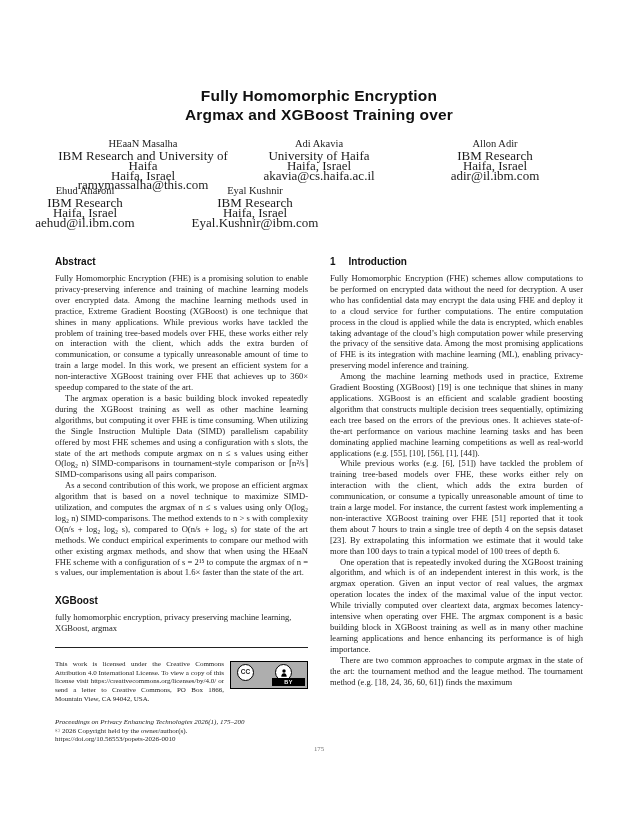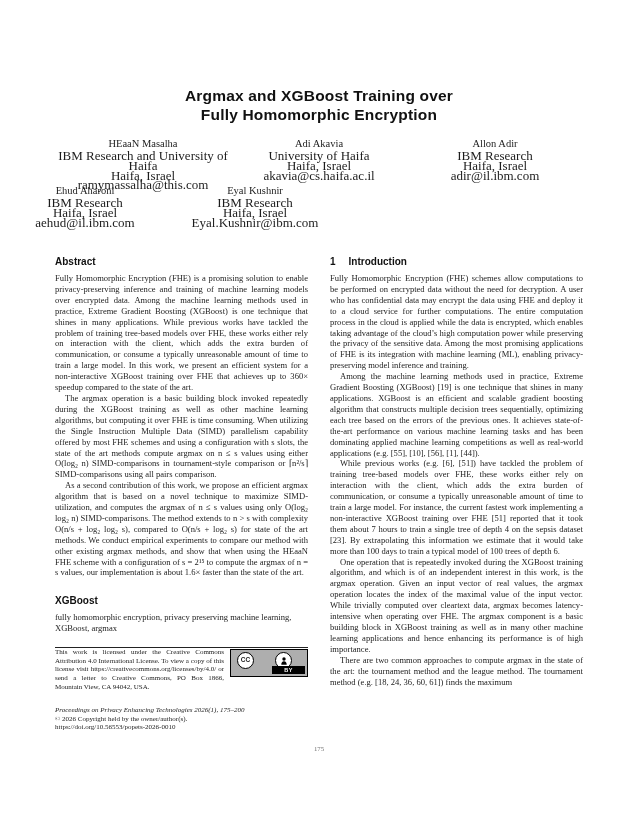--- a/index.html
+++ b/index.html
@@ -28,21 +28,21 @@
   .col-right{left:330px;}
   .sec-heading{font-family:"Liberation Sans","DejaVu Sans",sans-serif;font-weight:bold;
     font-size:10px;line-height:13px;text-align:left;color:#111;margin:0 0 5px 0;}
   .sec-heading .num{margin-right:13px;}
   .col p{margin:0;}
   .col p.indent{text-indent:10px;}
   .kw-heading{margin-top:16px;margin-bottom:5px;}
   .kw-text{text-align:left;}
 
   
-  .footnote{margin-top:13px;border-top:0.8px solid #222;padding-top:0;width:253px;}
+  .footnote{margin-top:13px;border-top:0.8px solid #222;padding-top:12px;width:253px;}
   .footnote-text{font-size:7px;line-height:8.6px;text-align:justify;}
   .footer-lines{margin-top:15px;font-size:7px;line-height:8.6px;text-align:left;}
   .footer-venue{font-style:italic;}
 
   
   .cc-badge{position:relative;float:right;width:78px;height:28px;background:#aeaeae;
     border:1.5px solid #000;margin:1px 0 2px 6px;box-sizing:border-box;}
   .cc-c{position:absolute;top:2px;width:15px;height:15px;border-radius:50%;background:#fff;
     border:1.5px solid #000;display:flex;align-items:center;justify-content:center;
     font-weight:bold;font-size:6.5px;font-family:"Liberation Sans",sans-serif;}
@@ -55,22 +55,22 @@
   
   .page-num{position:absolute;top:745px;left:0;width:638px;text-align:center;
     font-size:6.8px;color:#6f6f6f;}
 </style>
 </head>
 <body>
 
 <div class="page">
 
   <div class="titleblock">
+    <div class="title-line">Fully Homomorphic Encryption</div>
     <div class="title-line">Argmax and XGBoost Training over</div>
-    <div class="title-line">Fully Homomorphic Encryption</div>
   </div>
 
   <div class="authors-row1">
     <div class="author">
       <div class="author-name">HEaaN Masalha</div>
       <div class="author-line">IBM Research and University of Haifa</div>
       <div class="author-line">Haifa, Israel</div>
       <div class="author-line">ramymassalha@this.com</div>
     </div>
     <div class="author">

